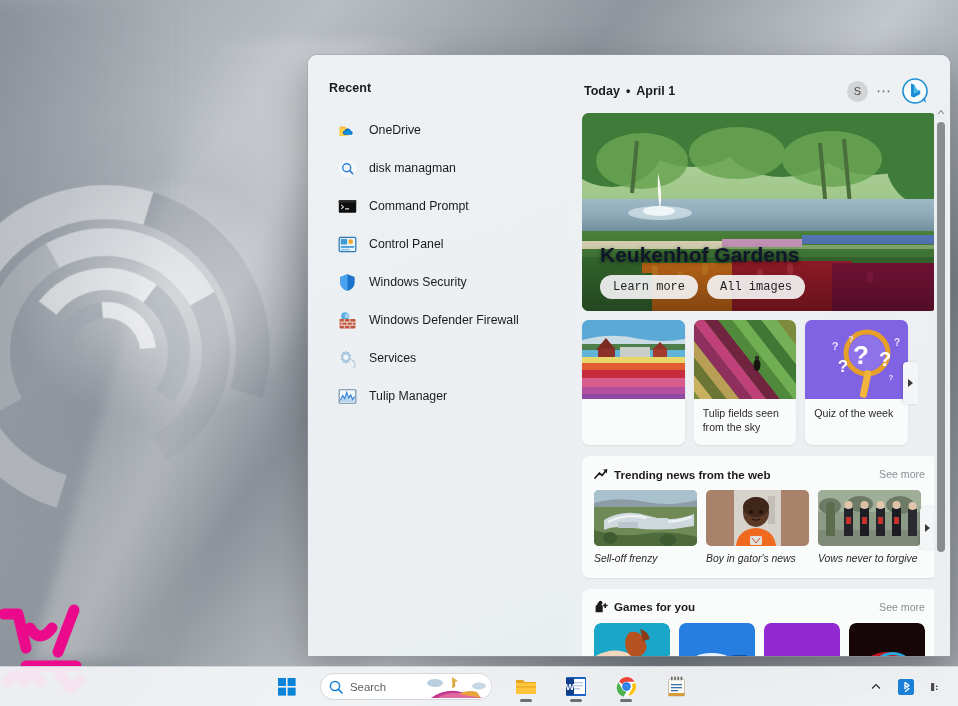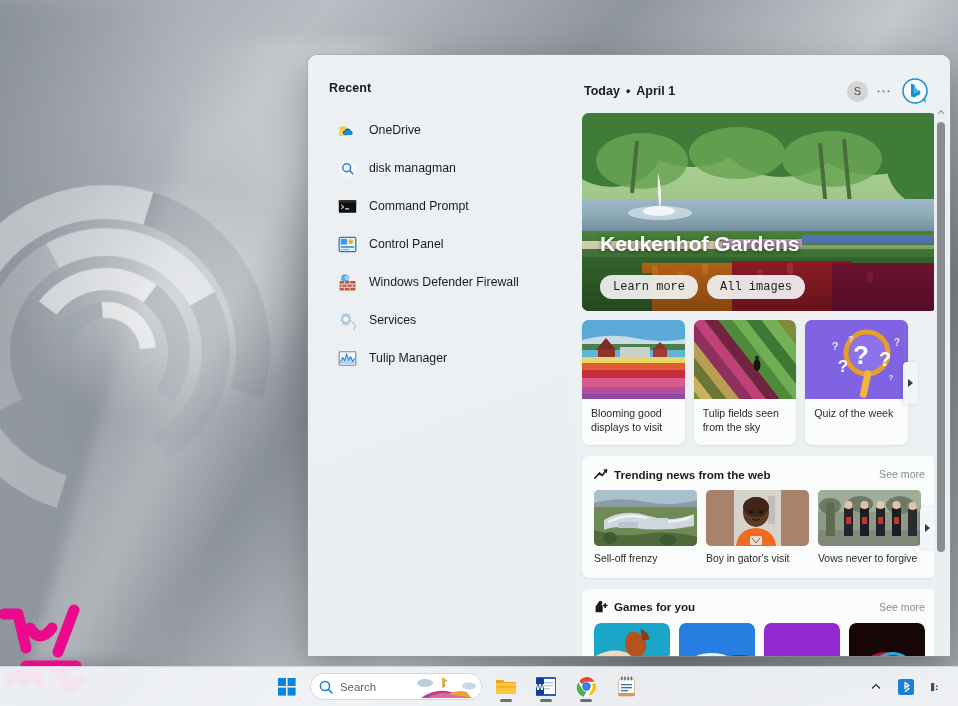--- a/index.html
+++ b/index.html
@@ -102,22 +102,22 @@
   
   .hero {
     position: relative; width: 355px; height: 198px; border-radius: 7px; overflow: hidden;
     background: #5f8f45;
   }
   .hero-overlay {
     position: absolute; left:0; right:0; bottom:0; height: 96px;
     background: linear-gradient(to top, rgba(0,0,0,.42), rgba(0,0,0,0));
   }
   .hero-title {
-    position: absolute; left: 18px; bottom: 55px;
-    font-size: 21px; font-weight: bold; color: #ffffff;
+    position: absolute; left: 18px; bottom: 44px;
+    font-size: 21px; font-weight: bold; color: #0f172a;
     text-shadow: 0 1px 4px rgba(0,0,0,.55);
   }
   .hero-btns { position: absolute; left: 18px; bottom: 12px; display: flex; gap: 9px; }
   .pill {
     background: rgba(242,242,242,.92); color: #1e1e1e;
     font-size: 12px; padding: 5px 13px; border-radius: 13px; border: none;
     font-family: Liberation Mono, monospace; cursor: default;
   }
 
   
@@ -143,21 +143,21 @@
   .feed-section {
     margin-top: 11px; background: #fafcfc; border-radius: 7px;
     padding: 11px 12px 12px 12px; position: relative;
     box-shadow: 0 1px 2px rgba(0,0,0,.07); width: 355px;
   }
   .sec-head { display: flex; align-items: center; margin-bottom: 9px; }
   .sec-ico { width: 14px; height: 14px; margin-right: 6px; display:block; }
   .sec-title { font-size: 11.6px; font-weight: bold; color: #1b1b1b; }
   .sec-more { margin-left: auto; font-size: 10.6px; color: #8a8f94; }
   .news-row { display: flex; gap: 9px; position: relative; }
-  .news-item { width: 103px; }
+  .news-item { width: 103px; font-style: italic; }
   .news-thumb { width: 103px; height: 56px; border-radius: 5px; display:block; }
   .news-cap { font-size: 10.4px; color: #2a2a2a; margin-top: 6px; line-height: 1.3; white-space: nowrap; }
   .game-row { display: flex; gap: 9px; }
   .game-tile { width: 79px; height: 52px; border-radius: 7px; display:block; }
 
   
   #panel-scrollbar {
     position: absolute; right: 2px; top: 50px; width: 14px; bottom: 0;
     background: #eceff1;
   }
@@ -168,21 +168,21 @@
     background: #8a8d90; border-radius: 4px;
   }
 
   
   #taskbar {
     position: absolute; left: 0; bottom: 0; width: 958px; height: 40px;
     background: rgba(243,245,247,.93);
     border-top: 1px solid rgba(190,196,202,.6);
     display: flex; align-items: center;
   }
-  #tb-center { position: absolute; left: 272px; display: flex; align-items: center; gap: 8px; }
+  #tb-center { position: absolute; left: 272px; display: flex; align-items: center; gap: 18px; }
   .tb-btn { width: 30px; height: 30px; display:flex; align-items:center; justify-content:center; border-radius:4px; cursor:default;}
   #searchbox {
     width: 172px; height: 27px; background: #fff; border-radius: 14px;
     border: 1px solid #d3d7db; display: flex; align-items: center; padding: 0 8px;
     position: relative; overflow: hidden;
   }
   #searchbox .sicon { margin-right: 7px; display:block; }
   #searchbox .sph { font-size: 11.4px; color: #5d6166; }
   #searchbox .bingwall { position:absolute; right:0; top:0; height:27px; width:72px; }
   .tb-app { width: 32px; height: 32px; position: relative; display:flex; align-items:center; justify-content:center; cursor:default;}
@@ -255,20 +255,27 @@
         <svg class="ico" viewBox="0 0 24 24">
           <rect x="1.5" y="3" width="21" height="18" rx="1.5" fill="#eaf4fb" stroke="#2f78b5" stroke-width="1.6"></rect>
           <rect x="3.5" y="5" width="8" height="7" fill="#3f9ad6"></rect>
           <circle cx="16" cy="8.5" r="3" fill="#f0a830"></circle>
           <rect x="3.5" y="14" width="17" height="2.2" fill="#3f9ad6"></rect>
           <rect x="3.5" y="17.5" width="11" height="2" fill="#8cc3e6"></rect>
         </svg>
         <span class="lbl">Control Panel</span>
       </div>
 
+      <div class="recent-item">
+        <svg class="ico" viewBox="0 0 24 24">
+          <path d="M12 1.5 3 5v7c0 5.2 3.8 9.3 9 10.5 5.2-1.2 9-5.3 9-10.5V5z" fill="#1d73c9"></path>
+          <path d="M12 1.5 3 5v7c0 5.2 3.8 9.3 9 10.5z" fill="#4aa3ef"></path>
+        </svg>
+        <span class="lbl">Windows Security</span>
+      </div>
 
       <div class="recent-item">
         <svg class="ico" viewBox="0 0 24 24">
           <circle cx="9" cy="6.5" r="5" fill="#5aa9e0"></circle>
           <circle cx="11.5" cy="6" r="3.2" fill="#9fd1ef"></circle>
           <rect x="2" y="10" width="20" height="12" rx="1" fill="#c0543c"></rect>
           <g stroke="#f0efe9" stroke-width="1.1">
             <line x1="2" y1="14" x2="22" y2="14"></line>
               <line x1="2" y1="18" x2="22" y2="18"></line>
             <line x1="8" y1="10" x2="8" y2="14"></line>
@@ -400,21 +407,20 @@
             <rect x="38" y="27" width="30" height="11" fill="#c9cfc9"></rect>
             <path d="M70 30 L78 22 L86 30z" fill="#8d3228"></path>
             <rect x="71" y="29" width="14" height="9" fill="#a33c2c"></rect>
             <rect y="37" width="112" height="6" fill="#e8d66a"></rect>
             <rect y="43" width="112" height="7" fill="#e05d32"></rect>
             <rect y="50" width="112" height="8" fill="#c62c3e"></rect>
             <rect y="58" width="112" height="9" fill="#d85c8c"></rect>
             <rect y="67" width="112" height="7" fill="#b24f9e"></rect>
             <rect y="74" width="112" height="5" fill="#8e4aa0"></rect>
           </svg>
-          <div class="mini-cap">Blooming good displays to visit</div>
         </div>
 
         <div class="mini-card">
           <svg class="mini-thumb" viewBox="0 0 112 79" preserveAspectRatio="none">
             <rect width="112" height="79" fill="#7e8a3c"></rect>
             <g transform="rotate(-38 56 39)">
               <rect x="-60" y="-50" width="11" height="200" fill="#8e9a46"></rect>
               <rect x="-49" y="-50" width="10" height="200" fill="#c0a85a"></rect>
               <rect x="-39" y="-50" width="10" height="200" fill="#6f7a34"></rect>
               <rect x="-29" y="-50" width="11" height="200" fill="#bba758"></rect>
@@ -496,21 +502,21 @@
               <rect x="62" y="6" width="7" height="28" fill="#c3bfb8"></rect>
               <ellipse cx="50" cy="22" rx="13" ry="15" fill="#5a3a26"></ellipse>
               <ellipse cx="50" cy="17" rx="13" ry="10" fill="#402618"></ellipse>
               <ellipse cx="45" cy="22" rx="2" ry="1.6" fill="#1a1008"></ellipse>
               <ellipse cx="55" cy="22" rx="2" ry="1.6" fill="#1a1008"></ellipse>
               <path d="M46 29 q4 2.5 8 0" fill="none" stroke="#2a1810" stroke-width="1.2"></path>
               <path d="M30 56 q2 -17 20 -18 q18 1 20 18z" fill="#ef6a1e"></path>
               <rect x="44" y="46" width="12" height="9" rx="1.5" fill="#e0e0dc"></rect>
               <path d="M46 48 l4 5 l4 -5" fill="none" stroke="#c05020" stroke-width="1"></path>
             </svg>
-            <div class="news-cap">Boy in gator's visit</div>
+            <div class="news-cap">Boy in gator's news</div>
           </div>
 
           <div class="news-item">
             <svg class="news-thumb" viewBox="0 0 103 56" preserveAspectRatio="none">
               <rect width="103" height="56" fill="#8d9a86"></rect>
               <rect width="103" height="22" fill="#9fae97"></rect>
               <g fill="#6d7a66">
                   <ellipse cx="12" cy="16" rx="11" ry="8"></ellipse>
                   <ellipse cx="42" cy="14" rx="13" ry="8"></ellipse>
                   <ellipse cx="82" cy="15" rx="14" ry="9"></ellipse>

